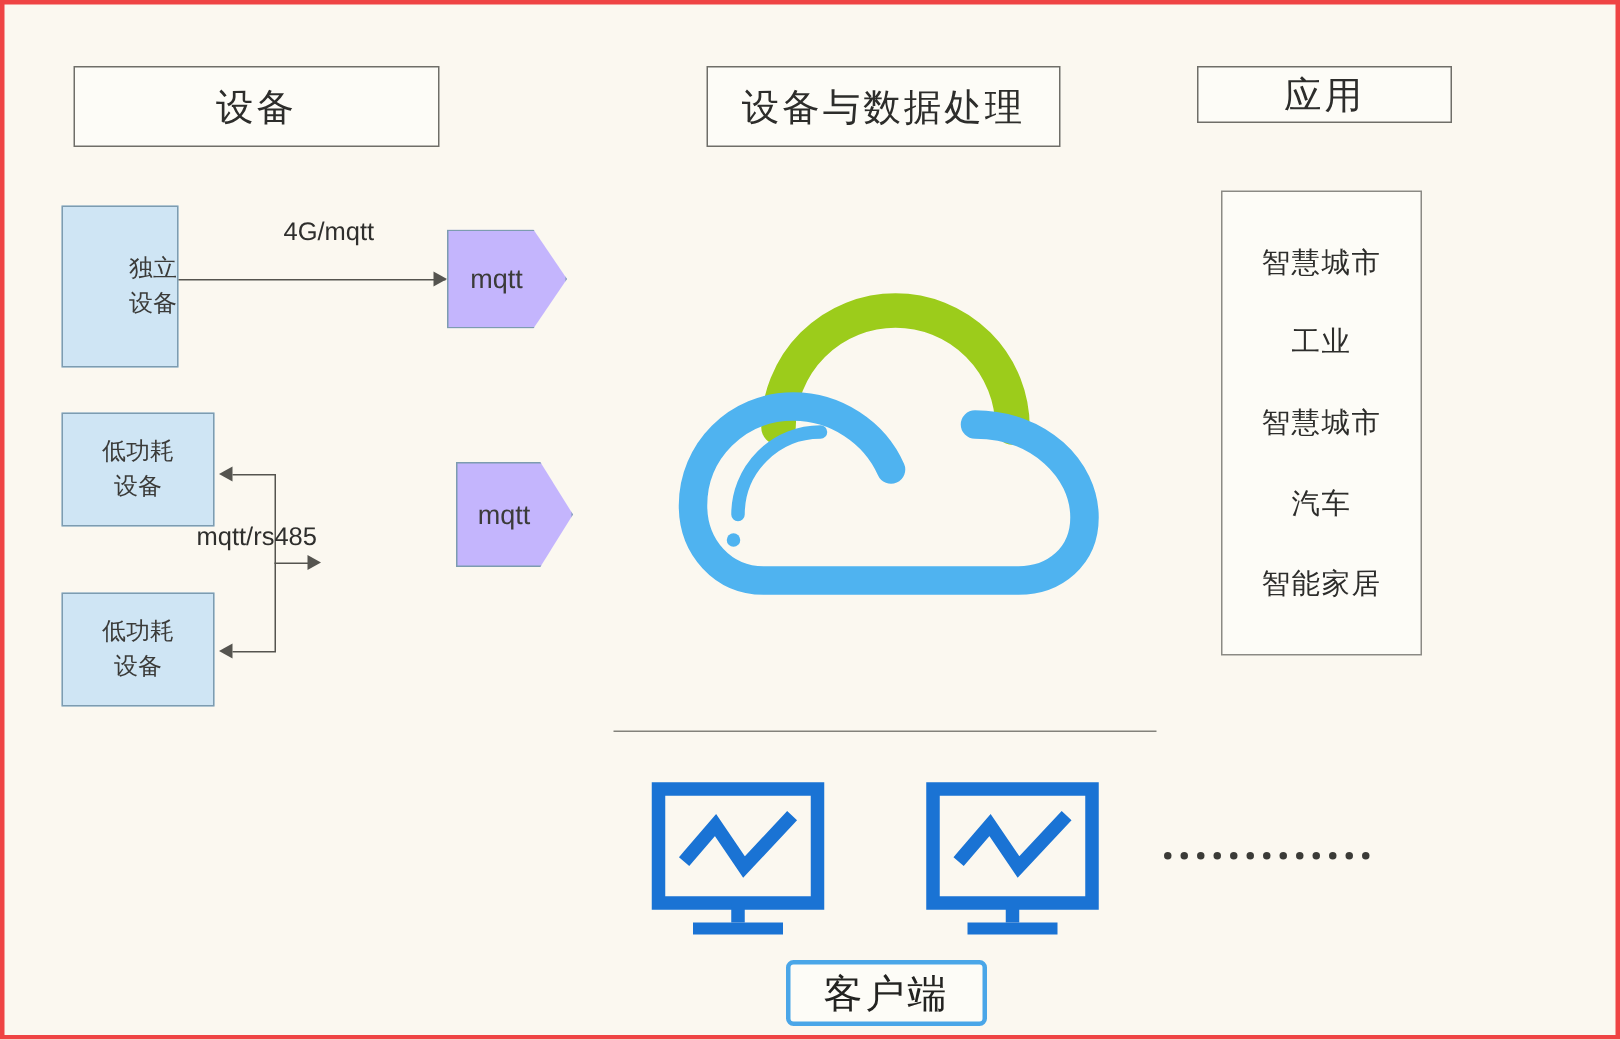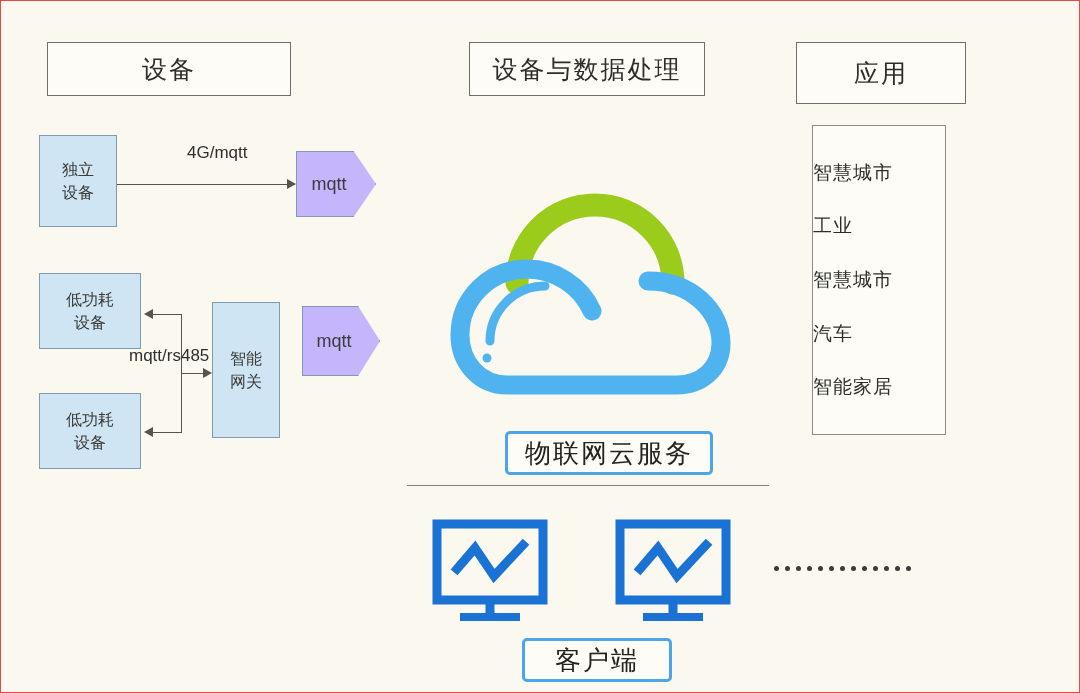--- a/index.html
+++ b/index.html
@@ -6,21 +6,21 @@
     margin: 0;
     padding: 0;
     background: #ffffff;
   }
   #canvas {
     position: relative;
     width: 1080px;
     height: 693px;
     background: #fbf8f0;
     box-sizing: border-box;
-    border: 1px solid #ef4444;
+    border: 3px solid #ef4444;
     font-family: "Liberation Sans", "DejaVu Sans", sans-serif;
     overflow: hidden;
   }
 
   
   .section-header {
     position: absolute;
     background: #fdfcf7;
     border: 1.5px solid #6f6e68;
     display: flex;
@@ -92,21 +92,21 @@
 
   
   .app-panel {
     position: absolute;
     background: #fdfcf7;
     border: 1.3px solid #8b8a84;
     box-sizing: border-box;
     display: flex;
     flex-direction: column;
     justify-content: space-evenly;
-    align-items: flex-start;
+    align-items: center;
     padding: 6px 0;
   }
   .app-item {
     font-size: 19px;
     color: #2d2d2b;
     letter-spacing: 1px;
   }
 
   
   #cloud-graphic { position: absolute; }
@@ -153,25 +153,25 @@
 <div id="canvas">
 
   <div class="section-header" style="left:46px; top:41px; width:244px; height:54px;">
     <span>设备</span>
   </div>
 
   <div class="section-header" style="left:468px; top:41px; width:236px; height:54px;">
     <span>设备与数据处理</span>
   </div>
 
-  <div class="section-header" style="left:795px; top:41px; width:170px; height:62px;">
+  <div class="section-header" style="left:795px; top:41px; width:170px; height:38px;">
     <span>应用</span>
   </div>
 
-  <div class="dev-box" style="left:38px; top:134px; width:78px; height:92px;">
+  <div class="dev-box" style="left:38px; top:134px; width:78px; height:108px;align-items:flex-end;">
     <span>独立</span>
     <span>设备</span>
   </div>
 
   <div class="hline" style="left:116px; top:183px; width:178px;"></div>
   <div class="arrow-r" style="left:286px; top:178px;"></div>
   <div class="edge-label" style="left:186px; top:142px;">
     <span>4G/mqtt</span>
   </div>
 
@@ -197,24 +197,20 @@
   <div class="hline" style="left:152px; top:431px; width:29px;"></div>
   <div class="arrow-l" style="left:143px; top:426px;"></div>
 
   <div class="hline" style="left:180px; top:372px; width:29px;"></div>
   <div class="arrow-r" style="left:202px; top:367px;"></div>
 
   <div class="edge-label" style="left:128px; top:345px;">
     <span>mqtt/rs485</span>
   </div>
 
-  <div class="dev-box" style="left:211px; top:301px; width:68px; height:136px;">
-    <span>智能</span>
-    <span>网关</span>
-  </div>
 
   <div class="mqtt-shape" style="left:301px; top:305px; width:78px; height:70px;">
     <span class="mqtt-label">mqtt</span>
   </div>
 
   <div id="cloud-graphic" style="left:444px; top:182px; width:300px; height:220px;">
     <svg width="300" height="220" viewBox="0 0 300 220" xmlns="http://www.w3.org/2000/svg">
 
       <path d="M 72 100 A 78 78 0 0 1 228 100" fill="none" stroke="#9ccc1b" stroke-width="23" stroke-linecap="round"></path>
 
@@ -225,23 +221,20 @@
                C 35 202 15 180 15 152
                C 15 116 44 86 82 86
                C 110 86 136 103 147 128" fill="none" stroke="#4fb3f0" stroke-width="19" stroke-linecap="round" stroke-linejoin="round"></path>
 
       <path d="M 45 158 A 55 55 0 0 1 100 103" fill="none" stroke="#4fb3f0" stroke-width="9" stroke-linecap="round"></path>
 
       <circle cx="42" cy="175" r="4.5" fill="#4fb3f0"></circle>
     </svg>
   </div>
 
-  <div class="blue-label" style="left:504px; top:430px; width:208px; height:44px;">
-    <span>物联网云服务</span>
-  </div>
 
   <div class="divider" style="left:406px; top:484px; width:362px;"></div>
 
   <div class="monitor" style="left:430px; top:518px; width:118px; height:105px;">
     <svg width="118" height="105" viewBox="0 0 118 105" xmlns="http://www.w3.org/2000/svg">
       <rect x="6" y="5" width="106" height="76" fill="none" stroke="#1a73d4" stroke-width="9"></rect>
       <polyline points="26,50 44,29 63,57 92,26" fill="none" stroke="#1a73d4" stroke-width="9" stroke-linecap="square" stroke-linejoin="miter"></polyline>
       <line x1="59" y1="81" x2="59" y2="94" stroke="#1a73d4" stroke-width="9"></line>
       <line x1="29" y1="98" x2="89" y2="98" stroke="#1a73d4" stroke-width="8"></line>
     </svg>
@@ -265,21 +258,21 @@
     <span class="dot"></span>
     <span class="dot"></span>
     <span class="dot"></span>
     <span class="dot"></span>
     <span class="dot"></span>
     <span class="dot"></span>
     <span class="dot"></span>
     <span class="dot"></span>
   </div>
 
-  <div class="blue-label" style="left:521px; top:637px; width:150px; height:44px;">
+  <div class="blue-label" style="left:521px; top:637px; width:134px; height:44px;">
     <span>客户端</span>
   </div>
 
   <div class="app-panel" style="left:811px; top:124px; width:134px; height:310px;">
     <div class="app-item">
       <span>智慧城市</span>
     </div>
     <div class="app-item">
       <span>工业</span>
     </div>

